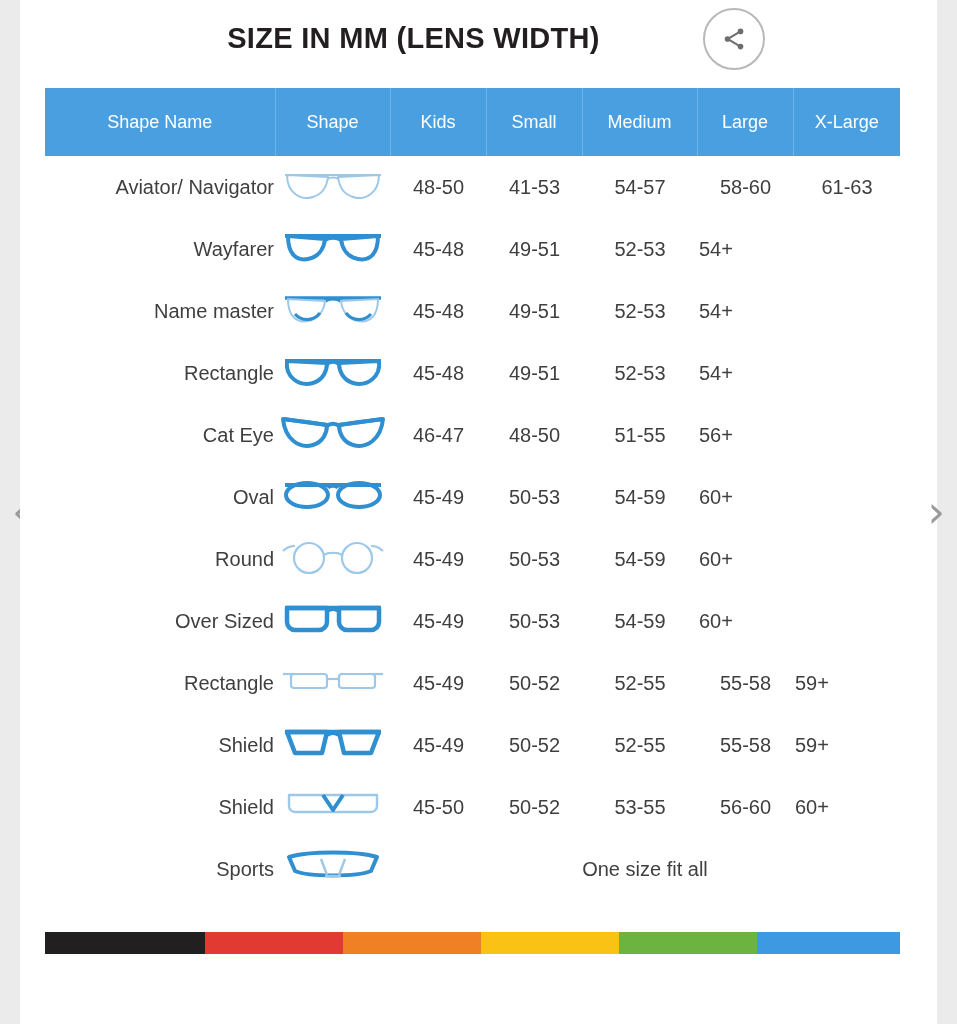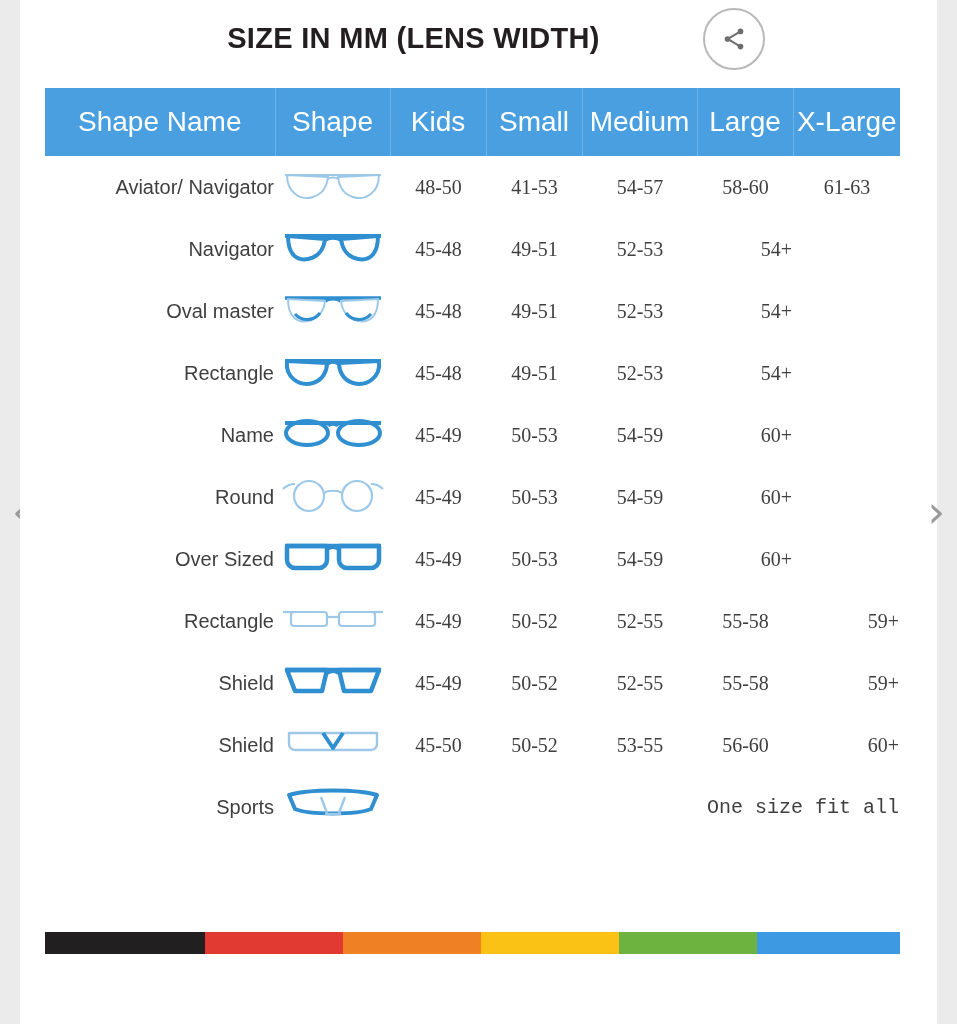--- a/index.html
+++ b/index.html
@@ -72,21 +72,21 @@
     width: 855px;
   }
   table.size-table {
     width: 855px;
     border-collapse: collapse;
     table-layout: fixed;
   }
   table.size-table thead th {
     background: #4a9fe0;
     color: #ffffff;
-    font-size: 28px;
+    font-size: 18px;
     font-weight: normal;
     height: 68px;
     vertical-align: middle;
     border-right: 1px solid #6fb4e8;
   }
   table.size-table thead th:last-child { border-right: none; }
 
   col.c-name   { width: 230px; }
   col.c-shape  { width: 115px; }
   col.c-kids   { width: 96px; }
@@ -108,28 +108,26 @@
     color: #4a4a4a;
     font-size: 21px;
   }
   td.shape-cell {
     text-align: center;
     padding: 0;
   }
   td.num-cell {
     text-align: center;
     padding-left: 2px;
-    font-family: Liberation Serif, serif;
-  }
-  td.num-cell.lead { text-align: right; }
+  }
+  td.num-cell.lead { text-align: left; }
   td.onesize {
-    text-align: right;
+    text-align: center;
     font-size: 20px;
     color: #3f3f3f;
-    font-family: Liberation Mono, monospace;
   }
   .glyph {
     display: inline-block;
     line-height: 0;
   }
 
   
   .colorbar {
     position: absolute;
     left: 25px;
@@ -220,42 +218,42 @@
               </span>
             </td>
             <td class="num-cell">48-50</td>
             <td class="num-cell">41-53</td>
             <td class="num-cell">54-57</td>
             <td class="num-cell">58-60</td>
             <td class="num-cell">61-63</td>
           </tr>
 
           <tr>
-            <td class="name-cell">Navigator</td>
+            <td class="name-cell">Wayfarer</td>
             <td class="shape-cell">
               <span class="glyph">
                 <svg width="108" height="44" viewBox="0 0 108 44">
                   <g fill="none" stroke="#2f8fd0" stroke-width="4" stroke-linejoin="round">
                     <path d="M6 11 h96"></path>
                     <path d="M9 11 C9 30, 18 36, 29 34 C40 32, 45 23, 46 14 Z"></path>
                     <path d="M99 11 C99 30, 90 36, 79 34 C68 32, 63 23, 62 14 Z"></path>
                     <path d="M46 15 C50 12, 58 12, 62 15"></path>
                   </g>
                 </svg>
               </span>
             </td>
             <td class="num-cell">45-48</td>
             <td class="num-cell">49-51</td>
             <td class="num-cell">52-53</td>
             <td class="num-cell lead">54+</td>
             <td class="num-cell"></td>
           </tr>
 
           <tr>
-            <td class="name-cell">Oval master</td>
+            <td class="name-cell">Name master</td>
             <td class="shape-cell">
               <span class="glyph">
                 <svg width="108" height="44" viewBox="0 0 108 44">
                   <g fill="none" stroke="#2f8fd0" stroke-width="3.5" stroke-linejoin="round">
                     <path d="M6 11 h96"></path>
                     <path d="M46 14 C50 11, 58 11, 62 14"></path>
                   </g>
                   <g fill="none" stroke="#9dc8e8" stroke-width="2">
                     <path d="M9 12 C9 30, 18 36, 29 34 C40 32, 45 23, 46 14 Z"></path>
                     <path d="M99 12 C99 30, 90 36, 79 34 C68 32, 63 23, 62 14 Z"></path>
@@ -288,23 +286,44 @@
                 </svg>
               </span>
             </td>
             <td class="num-cell">45-48</td>
             <td class="num-cell">49-51</td>
             <td class="num-cell">52-53</td>
             <td class="num-cell lead">54+</td>
             <td class="num-cell"></td>
           </tr>
 
-
-          <tr>
-            <td class="name-cell">Name</td>
+          <tr>
+            <td class="name-cell">Cat Eye</td>
+            <td class="shape-cell">
+              <span class="glyph">
+                <svg width="108" height="44" viewBox="0 0 108 44">
+                  <g fill="none" stroke="#2f8fd0" stroke-width="4" stroke-linejoin="round">
+                    <path d="M4 8 C20 10, 36 12, 48 14"></path>
+                    <path d="M104 8 C88 10, 72 12, 60 14"></path>
+                    <path d="M4 8 C6 28, 20 38, 34 34 C44 31, 48 22, 48 14 Z"></path>
+                    <path d="M104 8 C102 28, 88 38, 74 34 C64 31, 60 22, 60 14 Z"></path>
+                    <path d="M48 15 C51 12, 57 12, 60 15"></path>
+                  </g>
+                </svg>
+              </span>
+            </td>
+            <td class="num-cell">46-47</td>
+            <td class="num-cell">48-50</td>
+            <td class="num-cell">51-55</td>
+            <td class="num-cell lead">56+</td>
+            <td class="num-cell"></td>
+          </tr>
+
+          <tr>
+            <td class="name-cell">Oval</td>
             <td class="shape-cell">
               <span class="glyph">
                 <svg width="108" height="44" viewBox="0 0 108 44">
                   <g fill="none" stroke="#2f8fd0" stroke-width="4" stroke-linejoin="round">
                     <path d="M6 12 h96"></path>
                     <ellipse cx="28" cy="22" rx="21" ry="12"></ellipse>
                     <ellipse cx="80" cy="22" rx="21" ry="12"></ellipse>
                     <path d="M49 15 C51 12, 57 12, 59 15"></path>
                   </g>
                 </svg>

